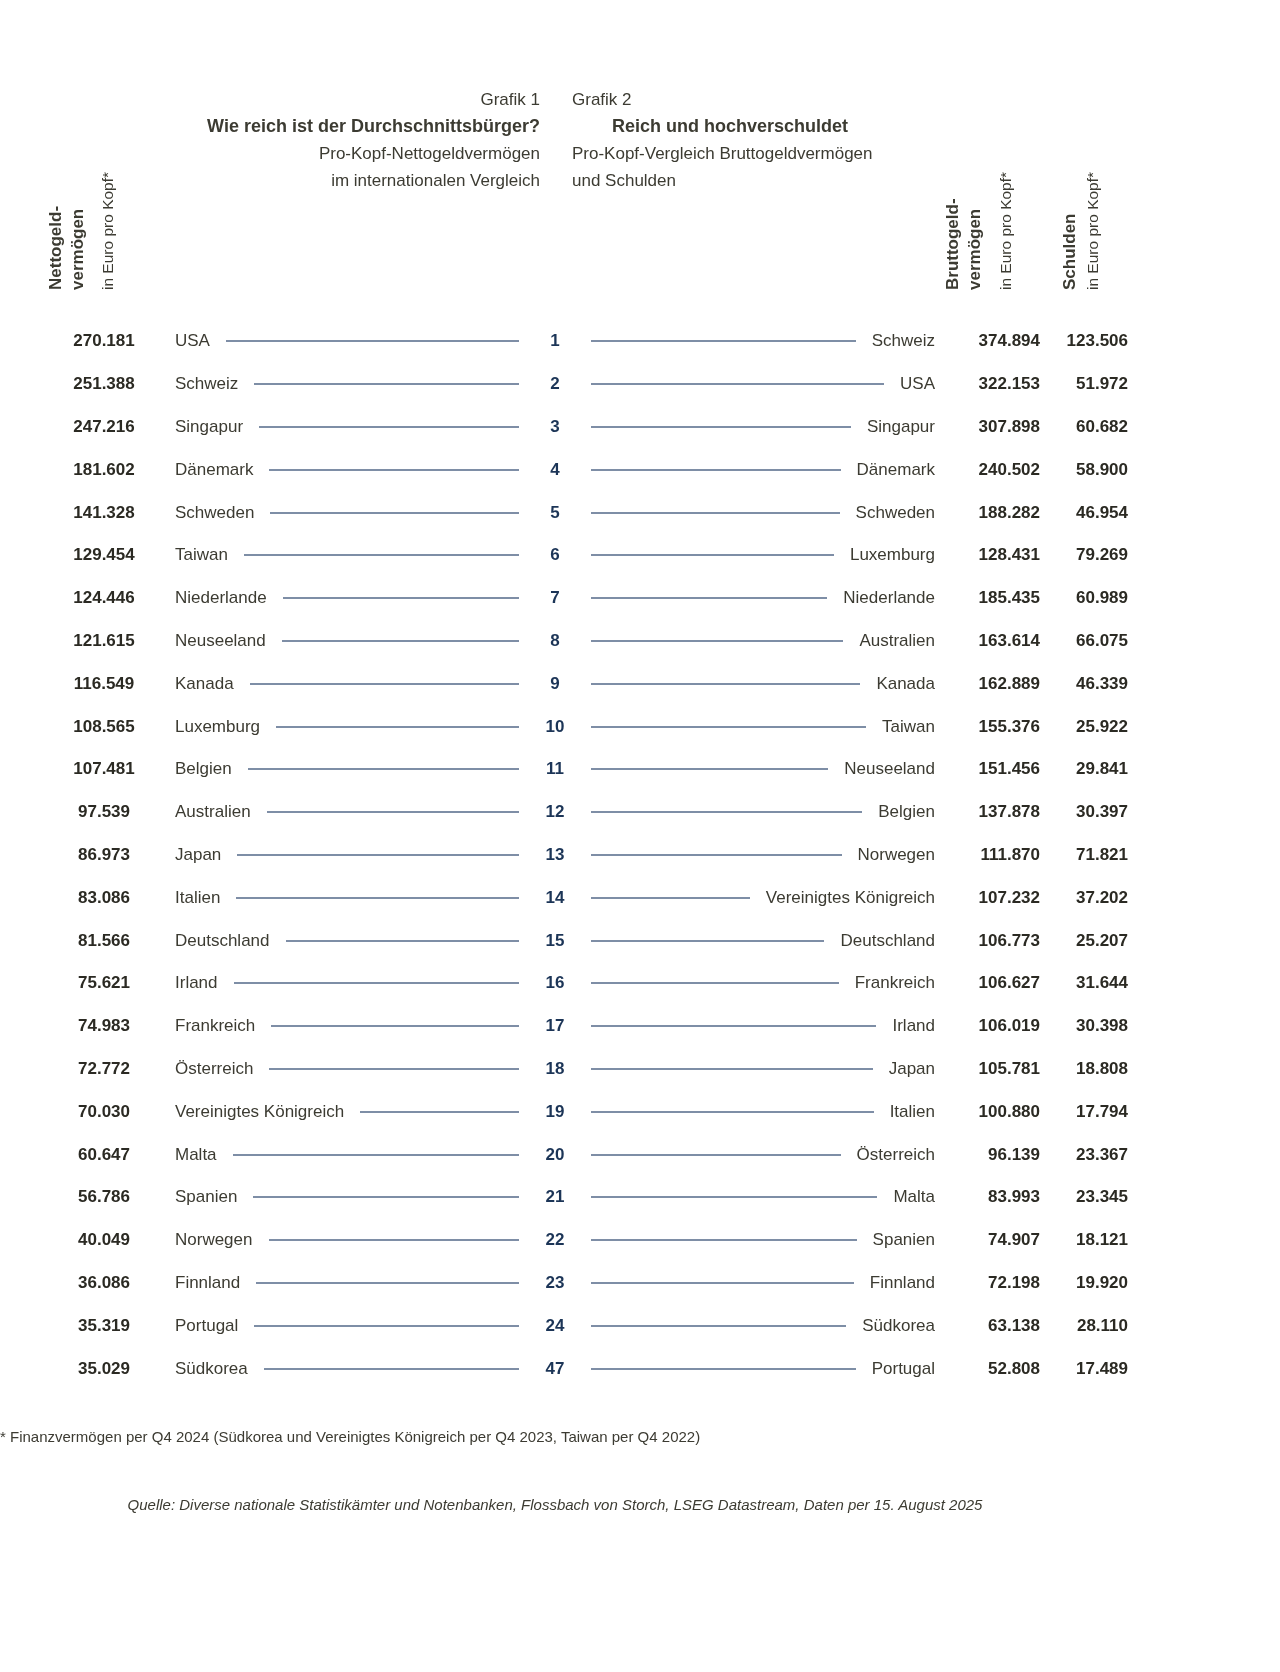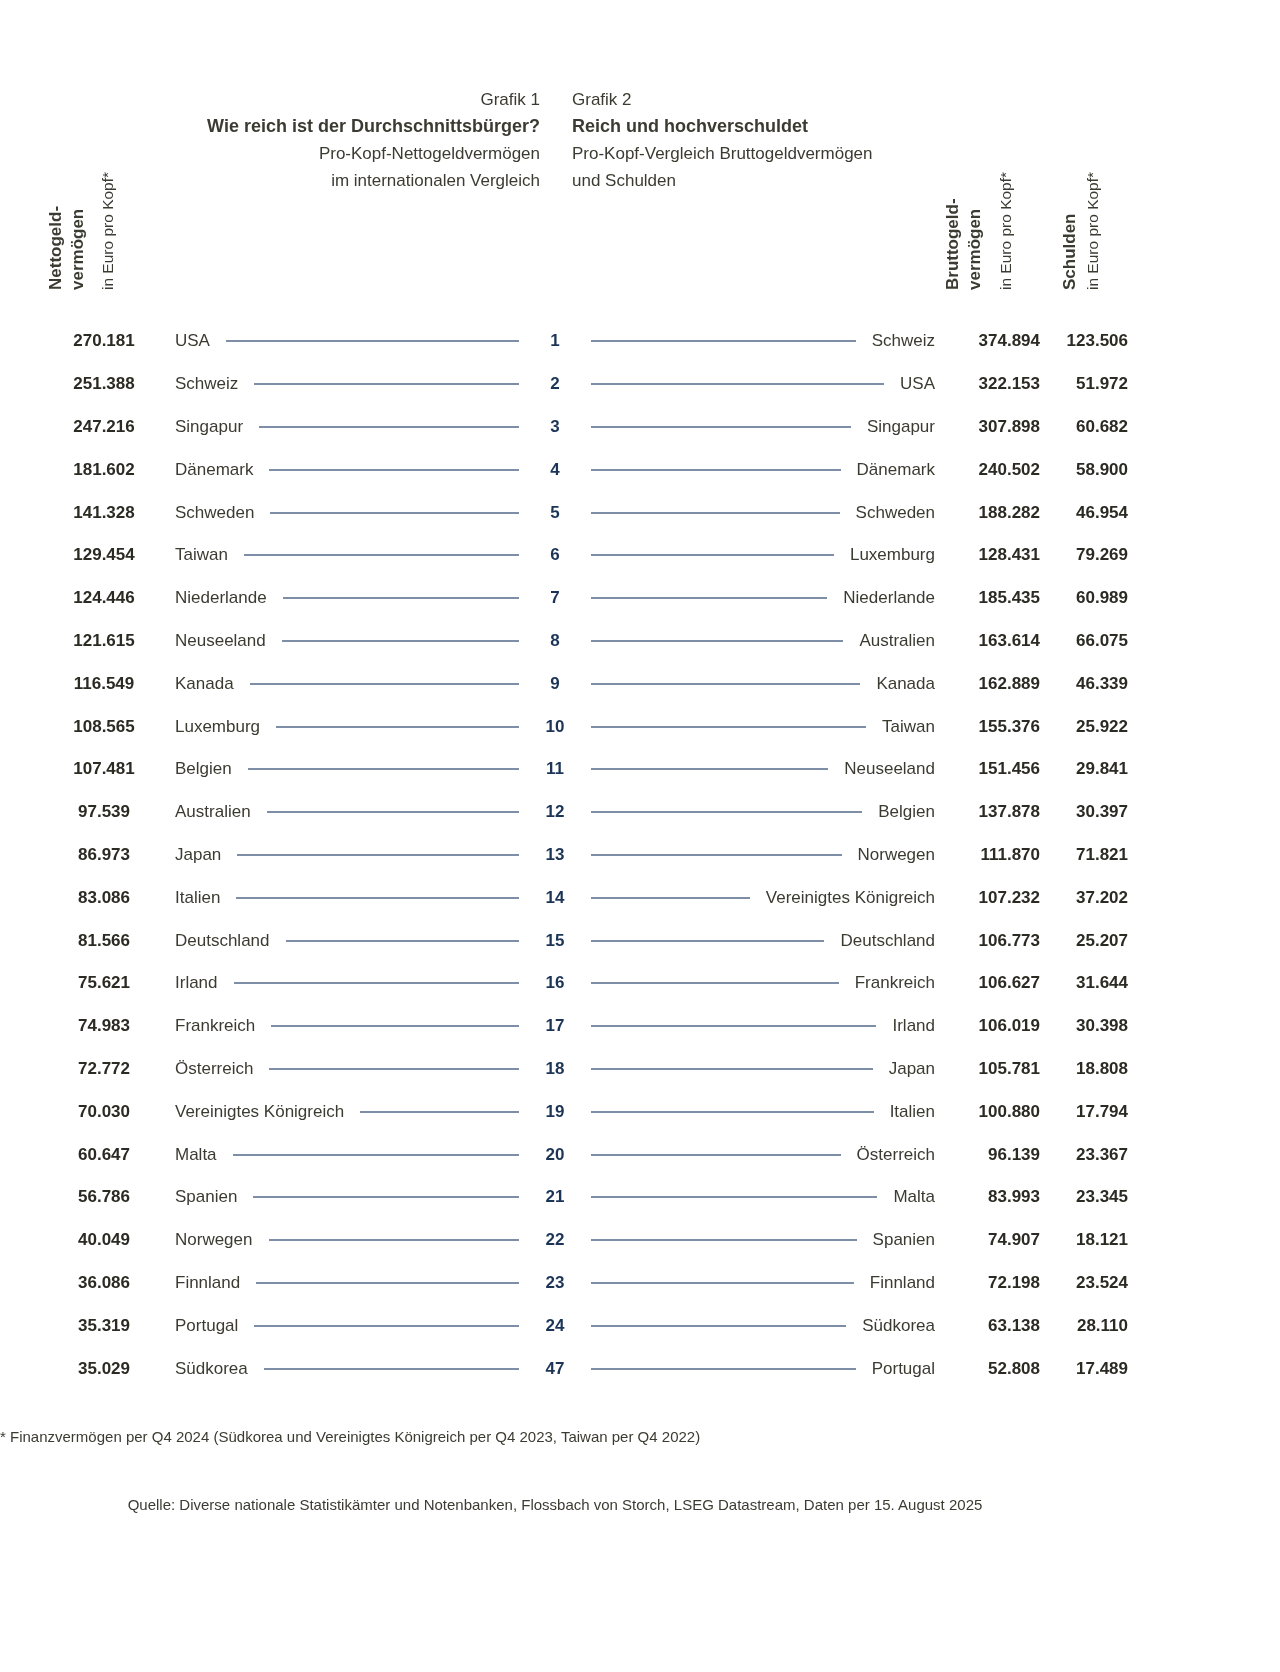--- a/index.html
+++ b/index.html
@@ -10,21 +10,21 @@
     --bg:#ffffff;
   }
   *{margin:0;padding:0;box-sizing:border-box;}
   html,body{background:var(--bg);}
   body{font-family:"Liberation Sans","DejaVu Sans",sans-serif;color:var(--text);}
   .page{position:relative;width:1280px;height:1672px;background:var(--bg);overflow:hidden;}
 
   
   .hdr{position:absolute;top:86px;font-size:17px;line-height:27px;}
   .hdr .tag{font-weight:400;}
-  .hdr .title{font-weight:700;font-size:18px;}
+  .hdr .title{font-weight:700;font-size:18px;padding-left:40px;}
   .hdr-1{left:0;width:540px;text-align:right;}
   .hdr-2{left:572px;width:460px;text-align:left;}
 
   
   .vlabel{
     position:absolute;
     white-space:nowrap;
     line-height:20px;
     transform-origin:0 100%;
     transform:rotate(-90deg);
@@ -46,21 +46,21 @@
   .sec-right .country{text-align:right;}
   .connector{flex:1 1 auto;height:2px;background:var(--line);}
   .sec-left .connector{margin:0 14px 0 16px;}
   .sec-right .connector{margin:0 16px 0 14px;}
   .rank{width:44px;flex:0 0 auto;text-align:center;font-weight:700;color:var(--rank);}
   .gross-val{width:105px;flex:0 0 auto;text-align:right;}
   .debt-val{width:88px;flex:0 0 auto;text-align:right;}
 
   
   .footnote{position:absolute;top:1428px;left:0;width:1110px;font-size:15px;}
-  .source{position:absolute;top:1496px;left:0;width:1110px;text-align:center;font-size:15px;}
+  .source{position:absolute;top:1496px;left:0;width:1110px;text-align:center;font-size:15px;font-style:italic;}
 </style>
 </head>
 <body>
 
 <div class="page">
 
   <div class="hdr hdr-1">
     <div class="tag">Grafik 1</div>
     <div class="title">Wie reich ist der Durchschnittsbürger?</div>
     <div class="sub">Pro-Kopf-Nettogeldvermögen</div>
@@ -398,21 +398,21 @@
           <div class="net-val val">36.086</div>
           <div class="country">Finnland</div>
           <div class="connector"></div>
         </div>
         <div class="rank">23</div>
         <div class="sec-right">
           <div class="connector"></div>
           <div class="country">Finnland</div>
         </div>
         <div class="gross-val val">72.198</div>
-        <div class="debt-val val">23.524</div>
+        <div class="debt-val val">19.920</div>
       </div>
       <div class="row">
         <div class="sec-left">
           <div class="net-val val">35.319</div>
           <div class="country">Portugal</div>
           <div class="connector"></div>
         </div>
         <div class="rank">24</div>
         <div class="sec-right">
           <div class="connector"></div>

